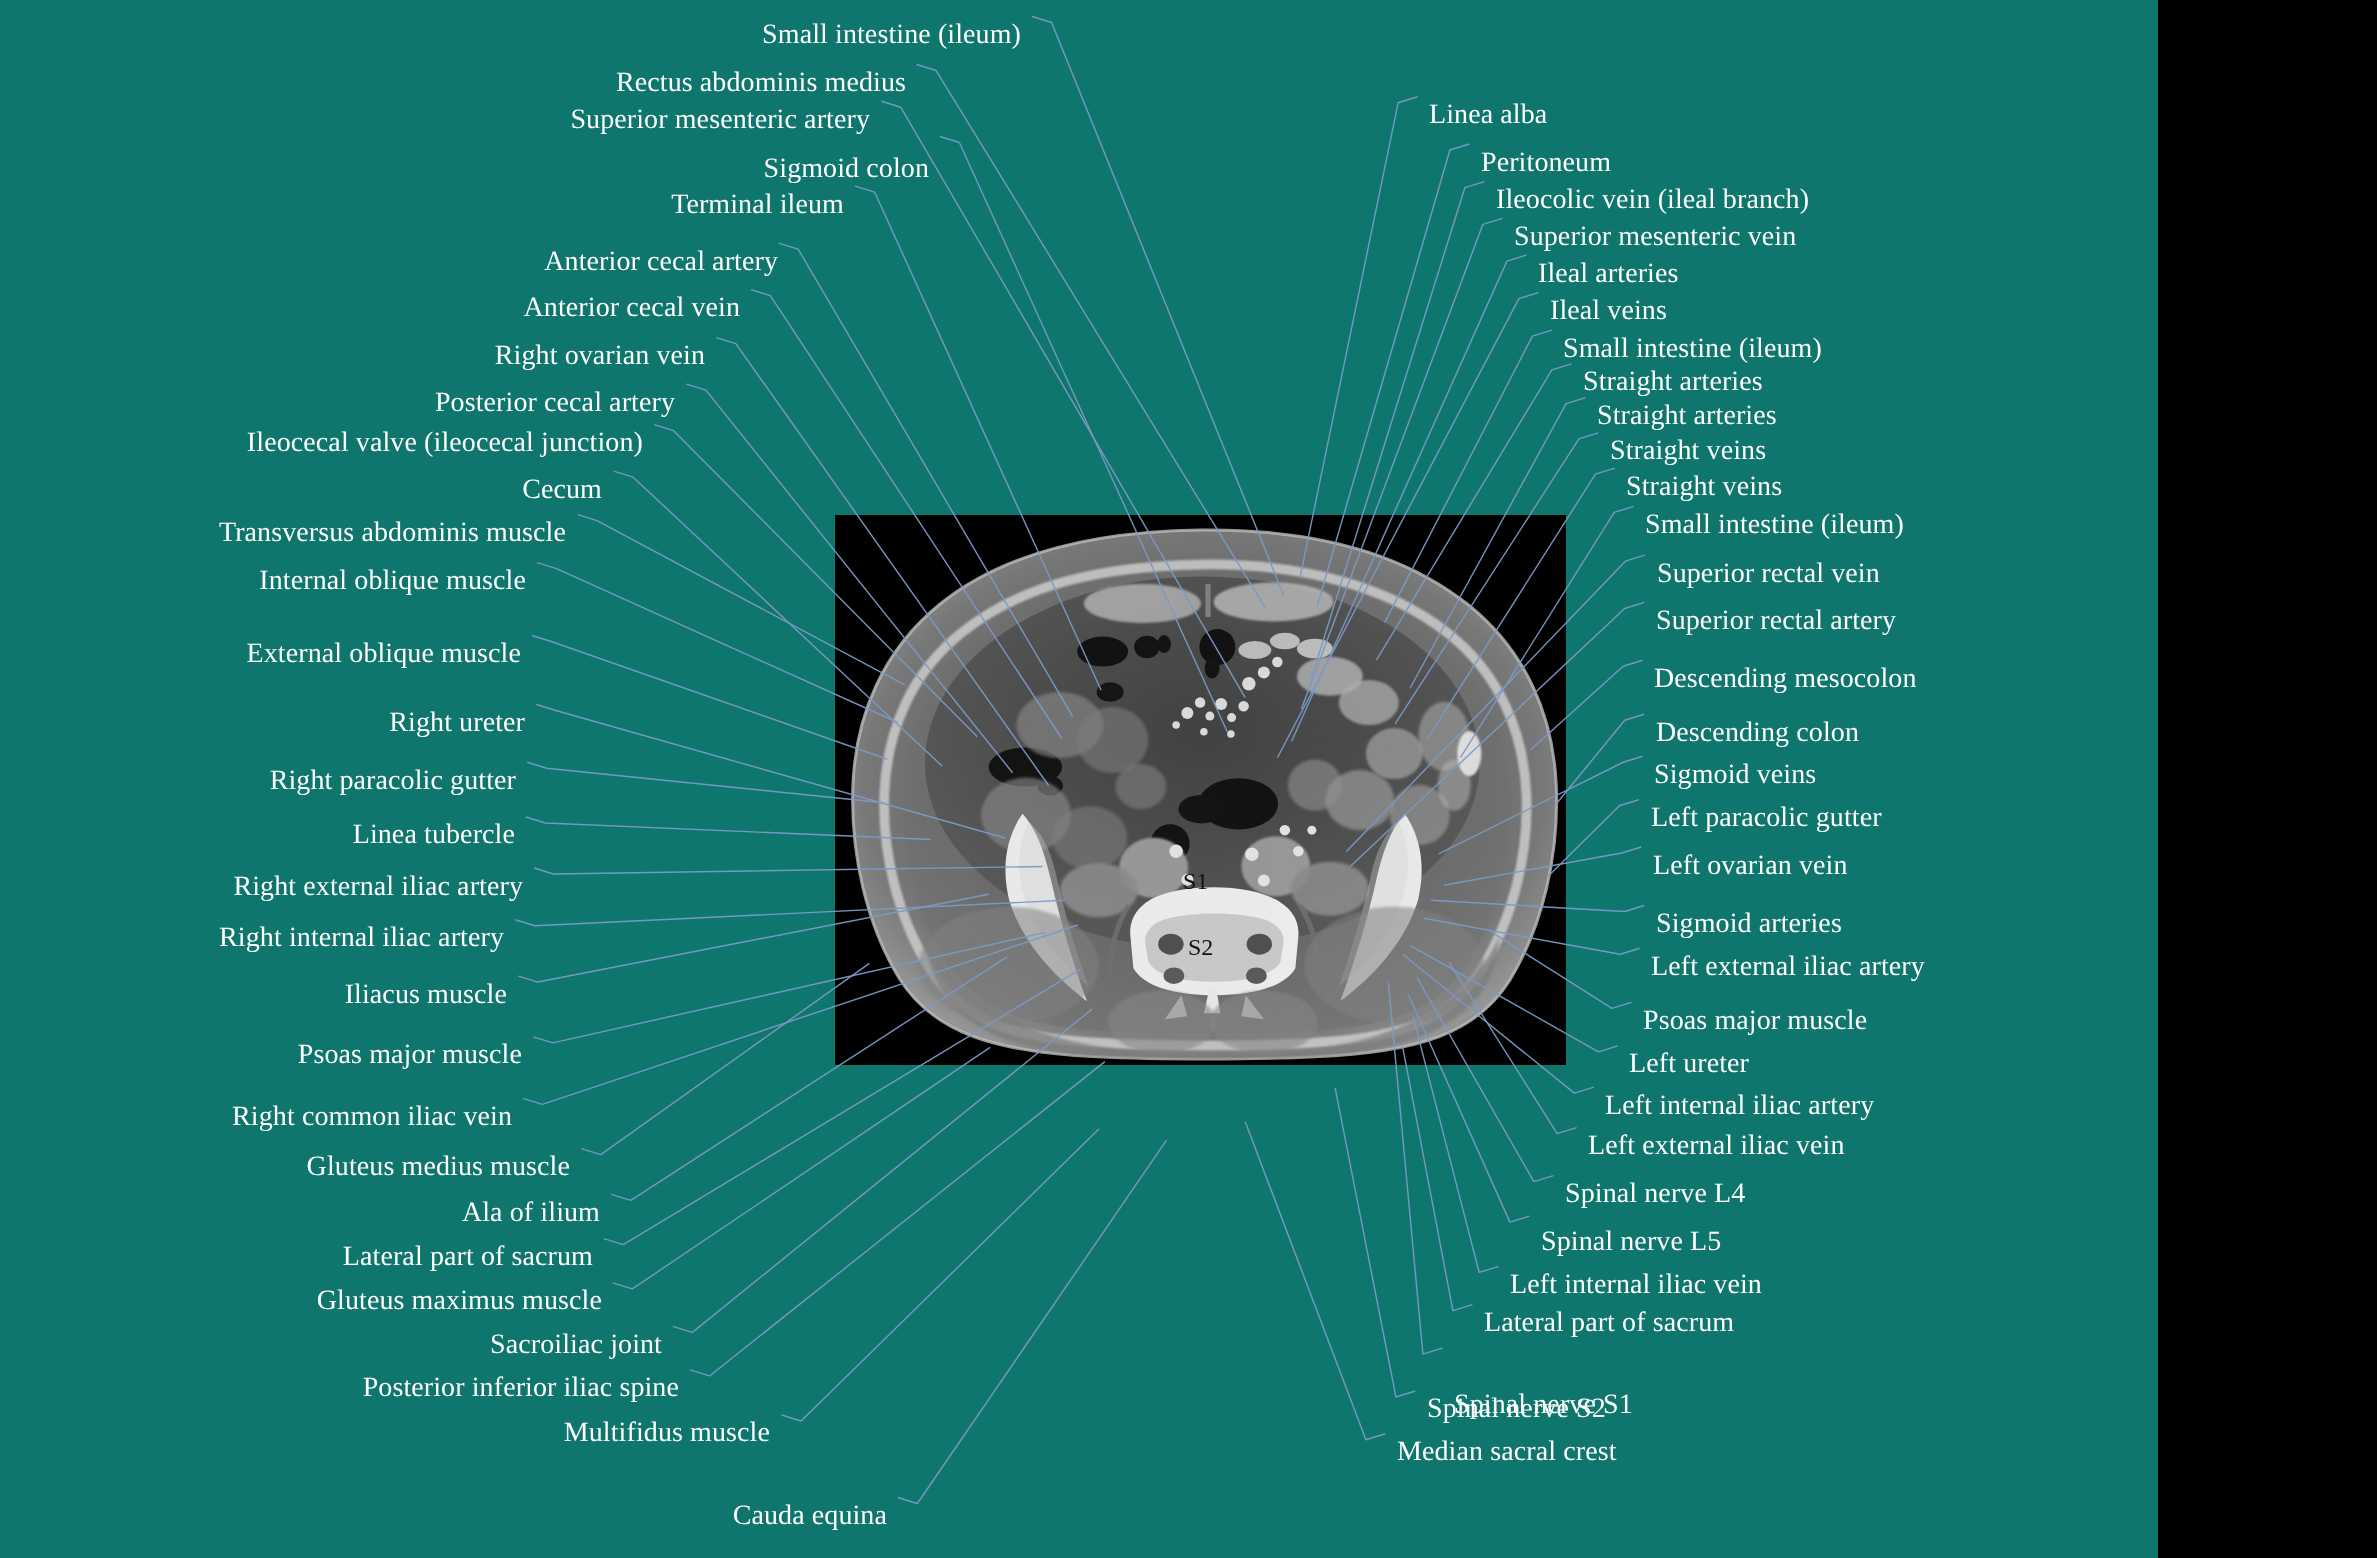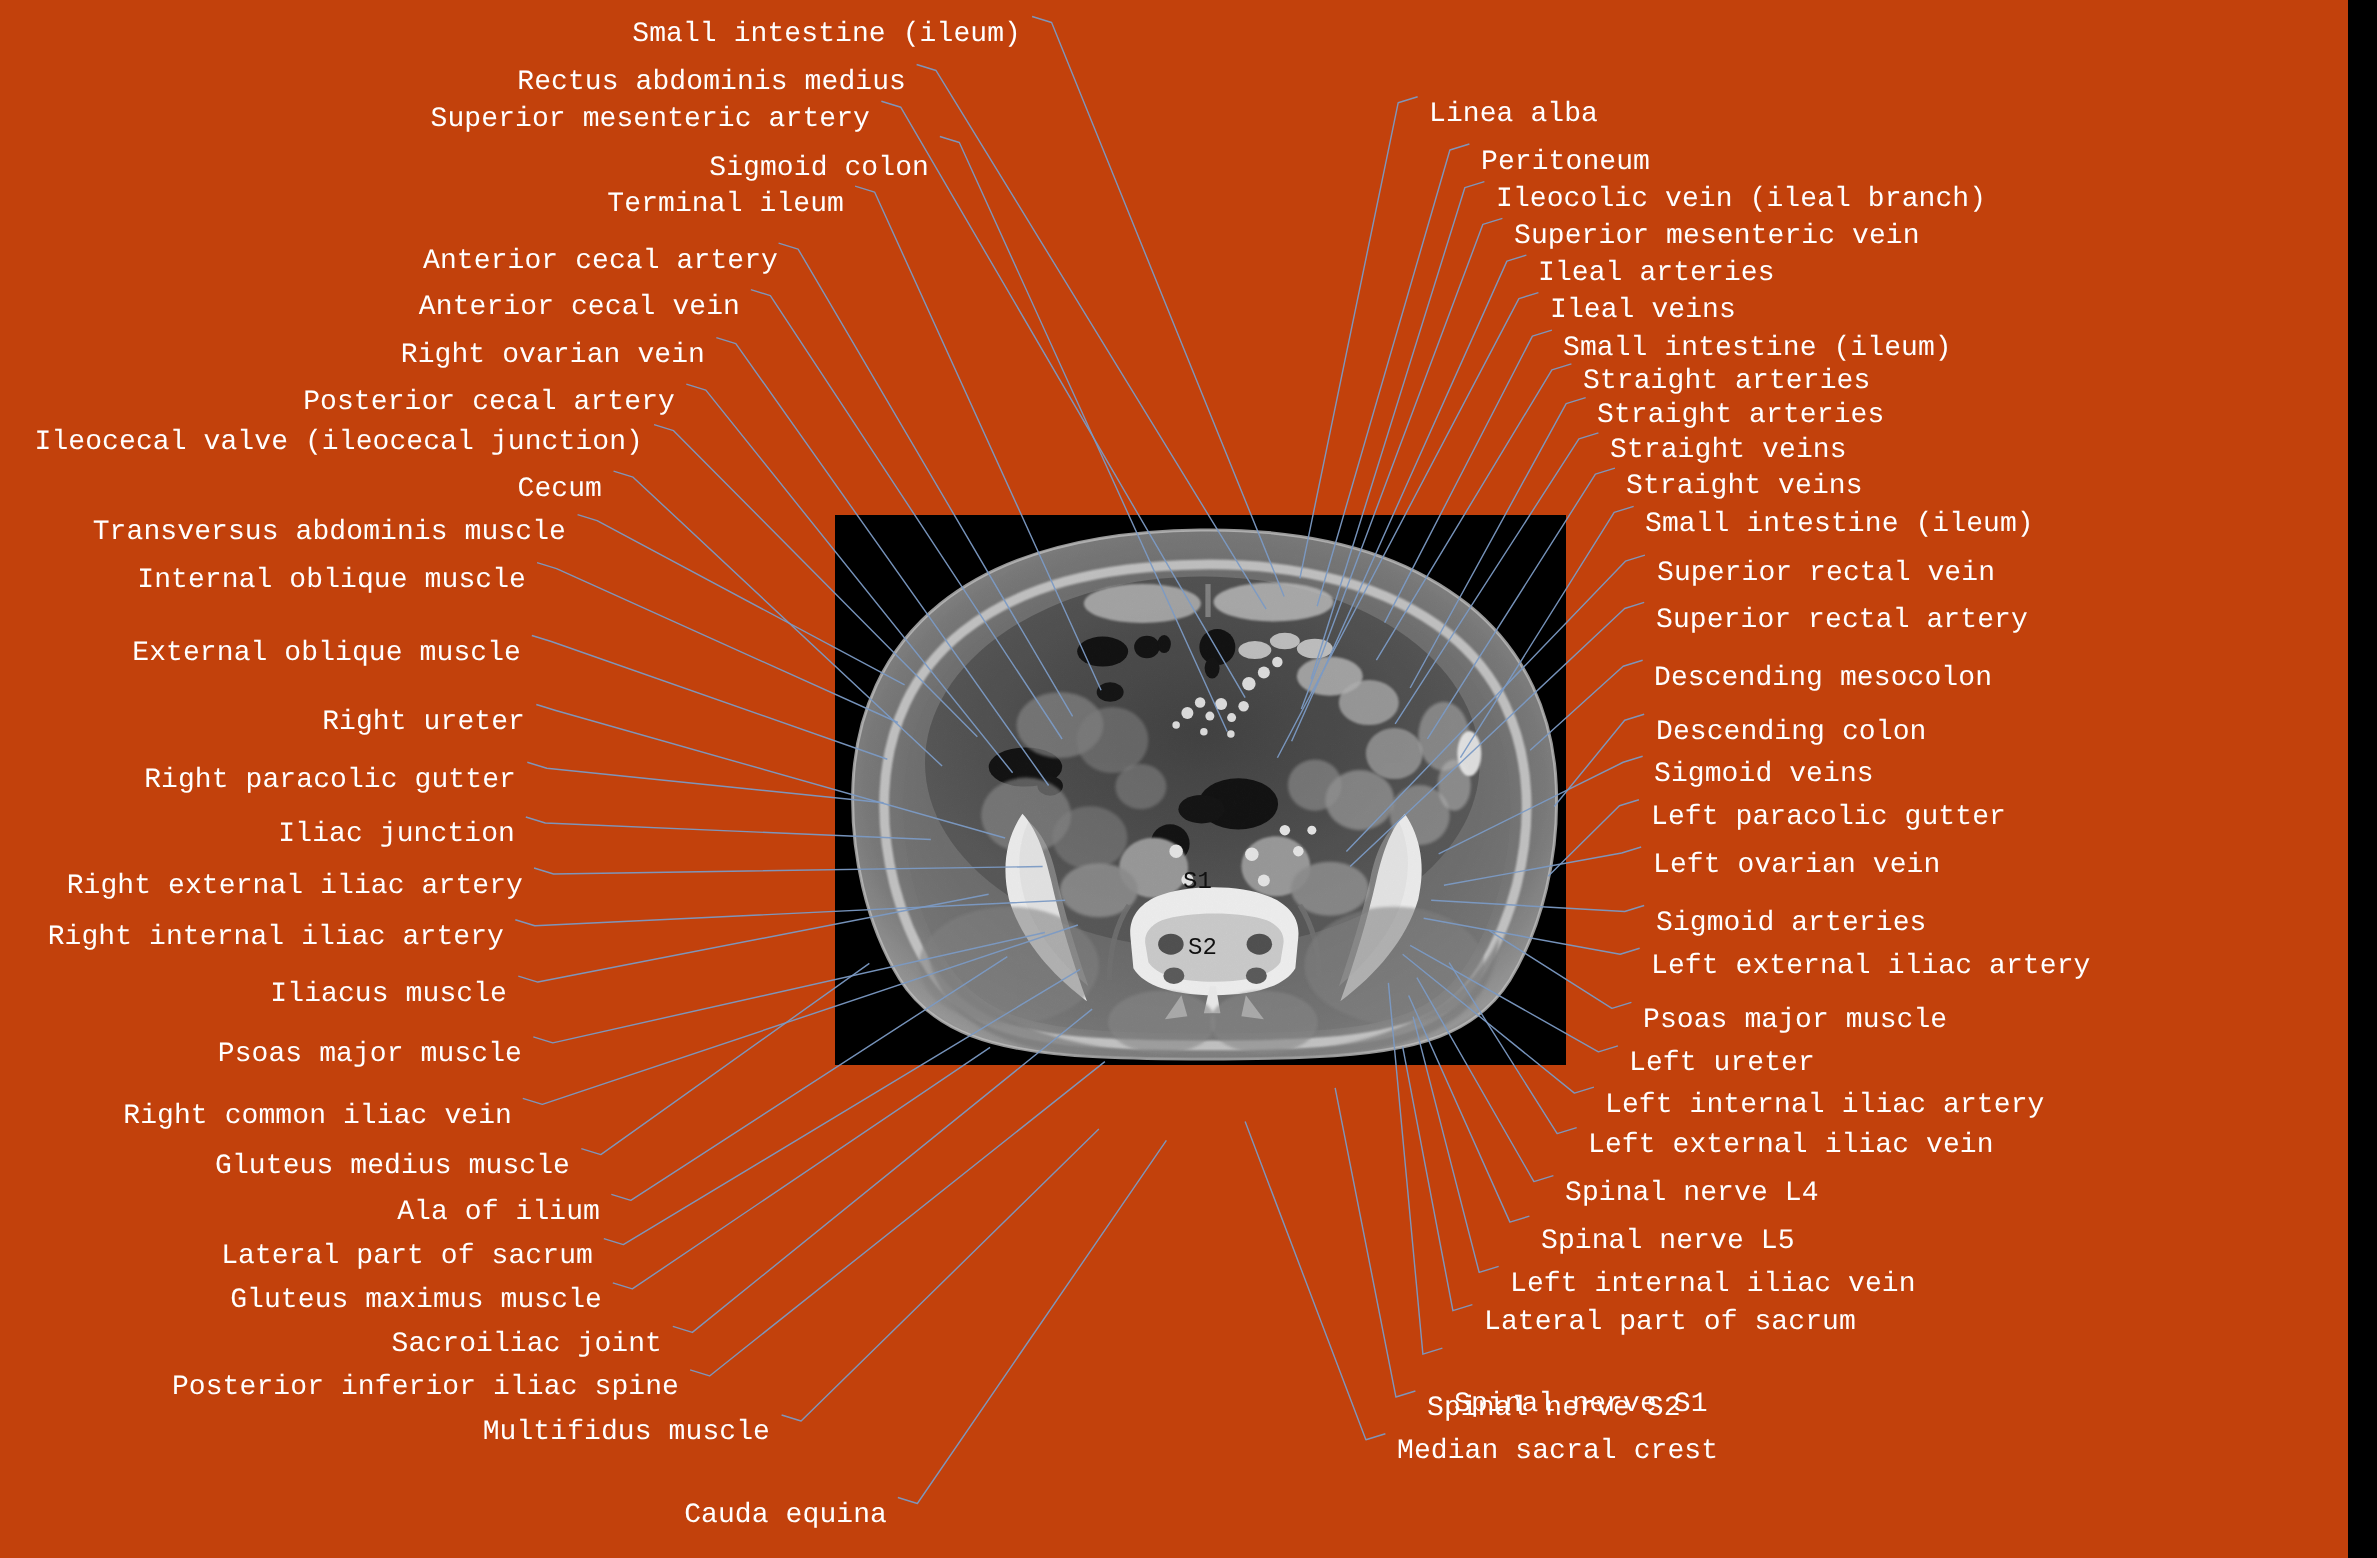--- a/index.html
+++ b/index.html
@@ -1,23 +1,23 @@
 <!DOCTYPE html>
 <html style="font-size:12px"><head>
 <meta charset="utf-8">
 <title>Axial CT abdomen/pelvis — labeled anatomy</title>
 <style>
   html,body{margin:0;padding:0;background:#000;}
   *{box-sizing:border-box;}
   #stage{
     position:relative;
-    width:2348px;height:1559px;
-    background:#c2410c;
+    width:2158px;height:1559px;
+    background:#0f766e;
     overflow:hidden;
-    font-family:Liberation Mono, monospace;
+    font-family:Liberation Serif, serif;
   }
   
   #leaders{position:absolute;left:0;top:0;width:2377px;height:1559px;pointer-events:none;}
   
   #ct-wrap{
     position:absolute;
     left:835px;top:515px;
     width:731px;height:550px;
   }
   #ct-svg{display:block;width:100%;height:100%;}
@@ -300,21 +300,21 @@
       <div class="lbl left" style="left: 740px; top: 294px; transform: translate(-100%, 0px);">Anterior cecal vein</div>
       <div class="lbl left" style="left: 705px; top: 342px; transform: translate(-100%, 0px);">Right ovarian vein</div>
       <div class="lbl left" style="left: 675px; top: 389px; transform: translate(-100%, 0px);">Posterior cecal artery</div>
       <div class="lbl left" style="left: 643px; top: 429px; transform: translate(-100%, 0px);">Ileocecal valve (ileocecal junction)</div>
       <div class="lbl left" style="left: 602px; top: 476px; transform: translate(-100%, 0px);">Cecum</div>
       <div class="lbl left" style="left: 566px; top: 519px; transform: translate(-100%, 0px);">Transversus abdominis muscle</div>
       <div class="lbl left" style="left: 526px; top: 567px; transform: translate(-100%, 0px);">Internal oblique muscle</div>
       <div class="lbl left" style="left: 521px; top: 640px; transform: translate(-100%, 0px);">External oblique muscle</div>
       <div class="lbl left" style="left: 525px; top: 709px; transform: translate(-100%, 0px);">Right ureter</div>
       <div class="lbl left" style="left: 516px; top: 767px; transform: translate(-100%, 0px);">Right paracolic gutter</div>
-      <div class="lbl left" style="left: 515px; top: 821px; transform: translate(-100%, 0px);">Iliac junction</div>
+      <div class="lbl left" style="left: 515px; top: 821px; transform: translate(-100%, 0px);">Linea tubercle</div>
       <div class="lbl left" style="left: 523px; top: 873px; transform: translate(-100%, 0px);">Right external iliac artery</div>
       <div class="lbl left" style="left: 504px; top: 924px; transform: translate(-100%, 0px);">Right internal iliac artery</div>
       <div class="lbl left" style="left: 507px; top: 981px; transform: translate(-100%, 0px);">Iliacus muscle</div>
       <div class="lbl left" style="left: 522px; top: 1041px; transform: translate(-100%, 0px);">Psoas major muscle</div>
       <div class="lbl left" style="left: 512px; top: 1103px; transform: translate(-100%, 0px);">Right common iliac vein</div>
       <div class="lbl left" style="left: 570px; top: 1153px; transform: translate(-100%, 0px);">Gluteus medius muscle</div>
       <div class="lbl left" style="left: 600px; top: 1199px; transform: translate(-100%, 0px);">Ala of ilium</div>
       <div class="lbl left" style="left: 593px; top: 1243px; transform: translate(-100%, 0px);">Lateral part of sacrum</div>
       <div class="lbl left" style="left: 602px; top: 1287px; transform: translate(-100%, 0px);">Gluteus maximus muscle</div>
       <div class="lbl left" style="left: 662px; top: 1331px; transform: translate(-100%, 0px);">Sacroiliac joint</div>

